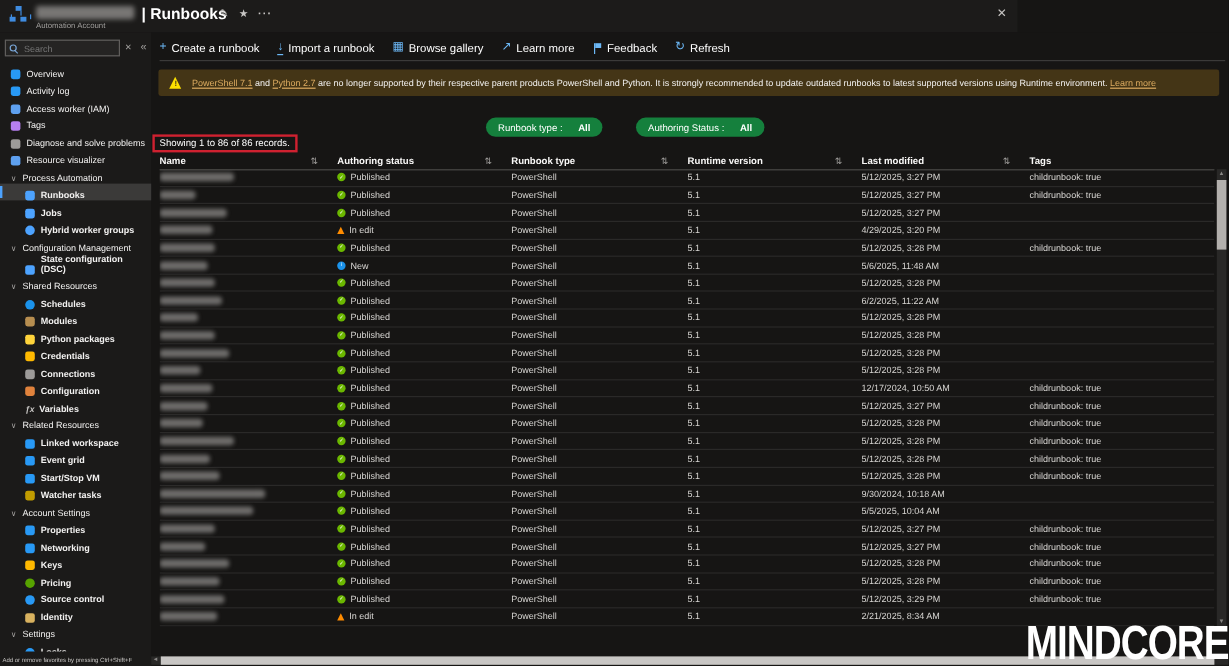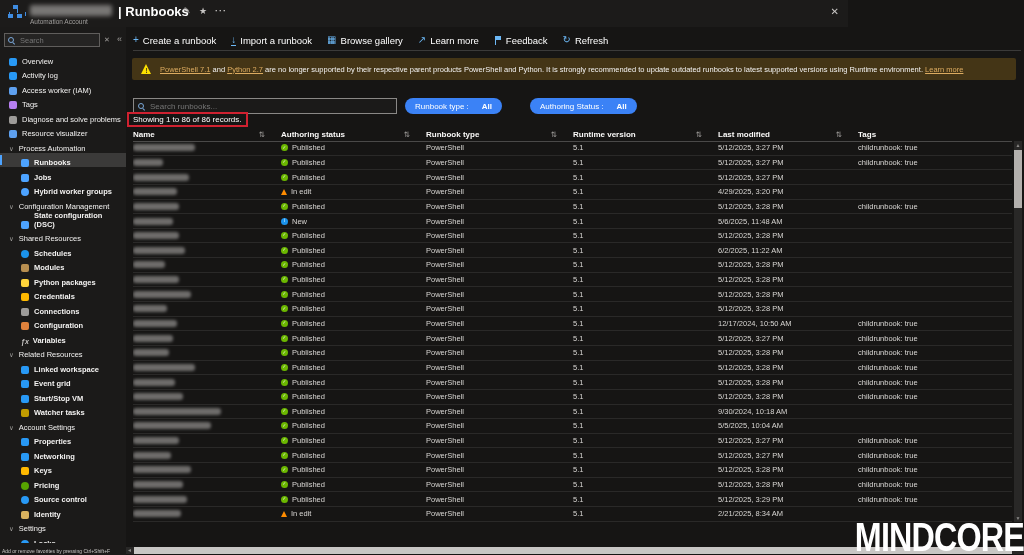--- a/index.html
+++ b/index.html
@@ -62,21 +62,21 @@
   #banner{position:absolute;left:6px;right:8px;top:31px;height:22px;background:#443516;border-radius:2px;display:flex;align-items:center;padding:0 9px;box-sizing:border-box;}
   .warn{position:relative;width:11px;height:10px;margin-right:8px;flex:none;}
   .warn::before{content:"";position:absolute;left:0;top:0;width:0;height:0;border-left:5.5px solid transparent;border-right:5.5px solid transparent;border-bottom:10px solid #fce100;}
   .warn::after{content:"!";position:absolute;left:0;top:2.5px;width:11px;text-align:center;font-size:6.5px;font-weight:bold;color:#443516;}
   #banner-text{font-size:7.5px;color:#f3f2f1;white-space:nowrap;}
   .bn-link{color:#dcab60;text-decoration:underline;cursor:pointer;}
 
   
   #rb-search{position:absolute;left:7px;top:71px;width:264px;height:16px;border:1px solid #8a8886;background:#1b1a19;display:flex;align-items:center;padding:0 4px;box-sizing:border-box;}
   #rb-search input{background:transparent;border:0;outline:0;color:#d2d0ce;font-size:8px;width:100%;font-family:inherit;}
-  .pill{position:absolute;top:71px;height:16px;border-radius:8px;background:#3b82f6;color:#ffffff;font-size:8px;display:flex;align-items:center;padding:0 10px;box-sizing:border-box;cursor:pointer;white-space:nowrap;}
+  .pill{position:absolute;top:71px;height:16px;border-radius:8px;background:#15803d;color:#ffffff;font-size:8px;display:flex;align-items:center;padding:0 10px;box-sizing:border-box;cursor:pointer;white-space:nowrap;}
   #pill1{left:279px;}
   #pill2{left:404px;}
   .pill b{margin-left:13px;}
 
   
   #records-box{position:absolute;left:1px;top:85px;border:2px solid #cf2130;padding:1px 4px;font-size:8px;color:#ffffff;white-space:nowrap;}
 
   
   #thead{position:absolute;left:7px;right:12px;top:101px;height:13px;display:grid;grid-template-columns:148px 145px 147px 145px 140px 1fr;align-items:center;border-bottom:1px solid #4a4948;}
   .th{display:flex;align-items:center;justify-content:space-between;font-size:8px;font-weight:bold;color:#faf9f8;padding-right:16px;box-sizing:border-box;cursor:pointer;white-space:nowrap;}
@@ -302,24 +302,20 @@
           <span>Refresh</span>
         </button>
       </div>
     <div id="toolbar-line"></div>
 
     <div id="banner">
       <span class="warn"></span>
       <span id="banner-text"><span class="bn-link">PowerShell 7.1</span><span class=""> and </span><span class="bn-link">Python 2.7</span><span class=""> are no longer supported by their respective parent products PowerShell and Python. It is strongly recommended to update outdated runbooks to latest supported versions using Runtime environment. </span><span class="bn-link">Learn more</span></span>
     </div>
 
-    <div id="rb-search">
-      <span class="mag"></span>
-      <input placeholder="Search runbooks..." style="">
-    </div>
     <div class="pill" id="pill1">
       <span>Runbook type :</span>
         <b>All</b>
     </div>
     <div class="pill" id="pill2">
       <span>Authoring Status :</span>
         <b>All</b>
     </div>
 
     <div id="records-box">Showing 1 to 86 of 86 records.</div>

